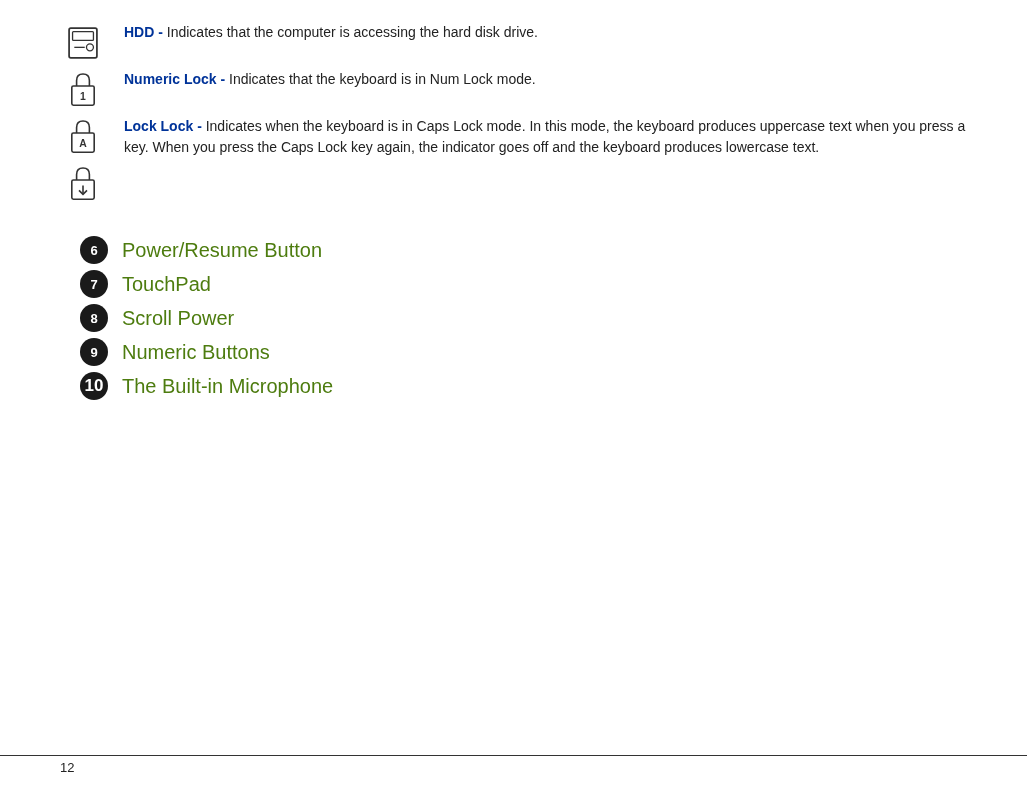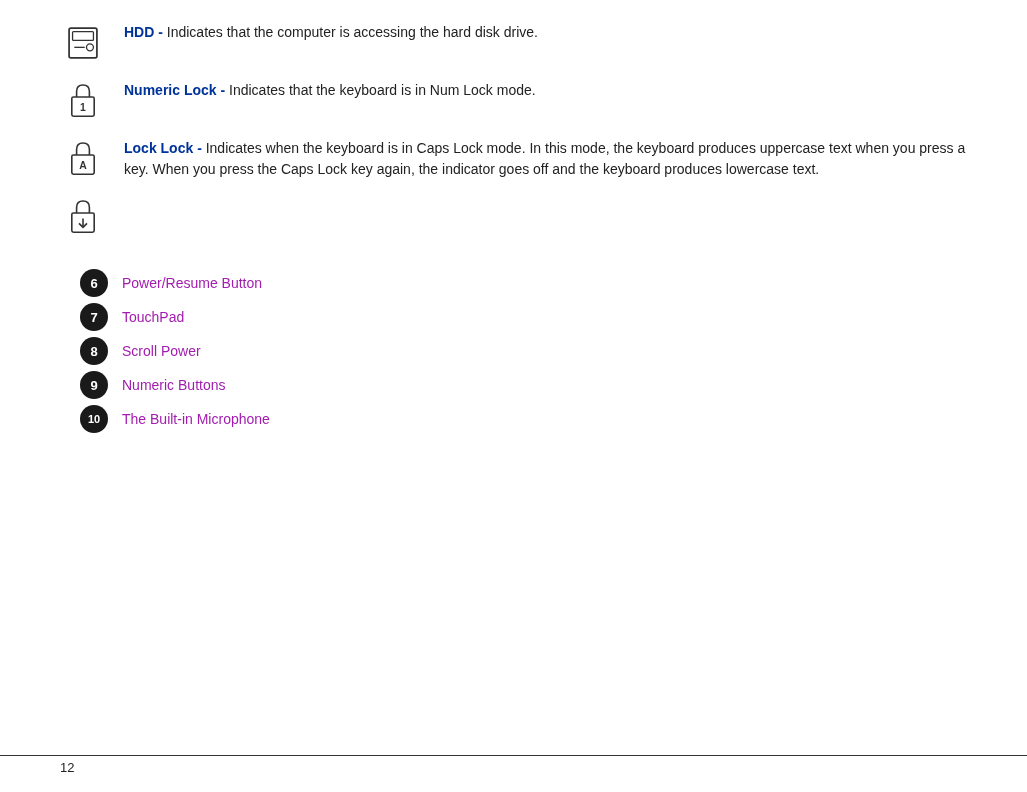--- a/index.html
+++ b/index.html
@@ -19,21 +19,21 @@
       overflow: hidden;
     }
 
     .page-content {
       padding: 20px 60px 20px 60px;
     }
 
     .indicator-section {
       display: flex;
       flex-direction: column;
-      gap: 12px;
+      gap: 1px;
       margin-bottom: 28px;
     }
 
     .indicator-row {
       display: flex;
       flex-direction: row;
       align-items: flex-start;
       gap: 18px;
     }
 
@@ -86,22 +86,22 @@
       color: #ffffff;
       display: flex;
       align-items: center;
       justify-content: center;
       font-size: 13px;
       font-weight: bold;
       flex-shrink: 0;
     }
 
     .numbered-label {
-      font-size: 14px;
-      color: #a21caf;
+      font-size: 20px;
+      color: #4d7c0f;
     }
 
     .page-footer {
       position: absolute;
       bottom: 13px;
       left: 0;
       right: 0;
       border-top: 1px solid #333;
       padding: 4px 60px;
       font-size: 13px;
@@ -197,21 +197,21 @@
       <div class="circle-number">8</div>
       <span class="numbered-label">Scroll Power</span>
     </div>
 
     <div class="numbered-row">
       <div class="circle-number">9</div>
       <span class="numbered-label">Numeric Buttons</span>
     </div>
 
     <div class="numbered-row">
-      <div class="circle-number" style="font-size:11px;">10</div>
+      <div class="circle-number" style="font-size:17px;">10</div>
       <span class="numbered-label">The Built-in Microphone</span>
     </div>
 
   </div>
 
 </div>
 
 <div class="page-footer">
   <span>12</span>
 </div>

